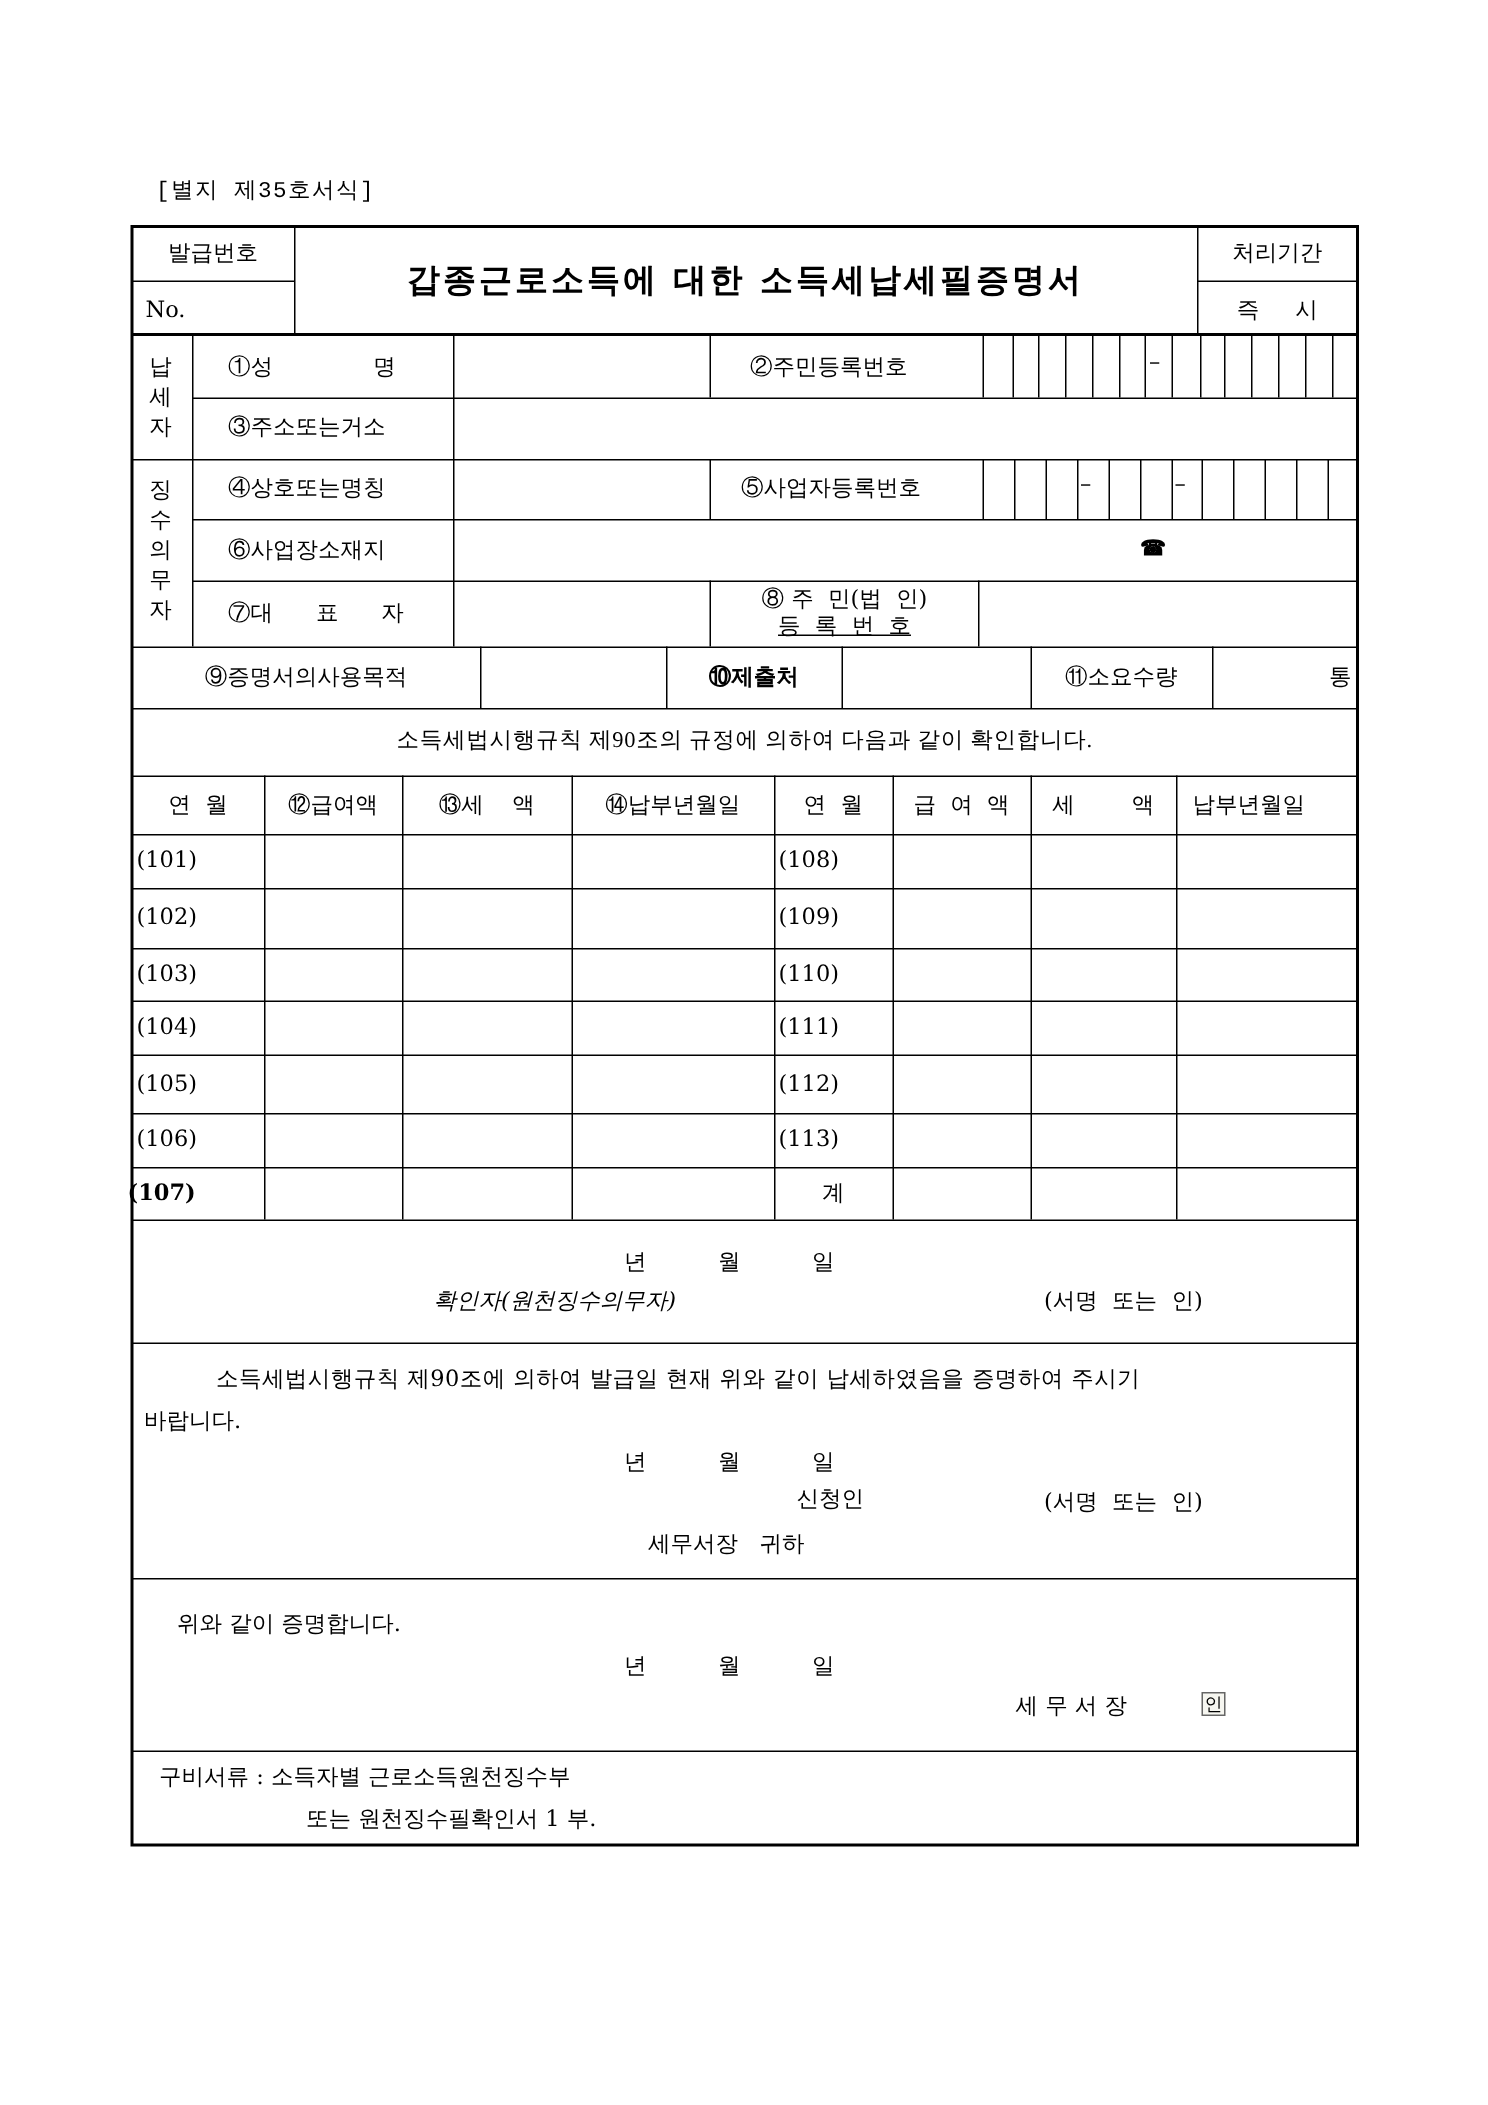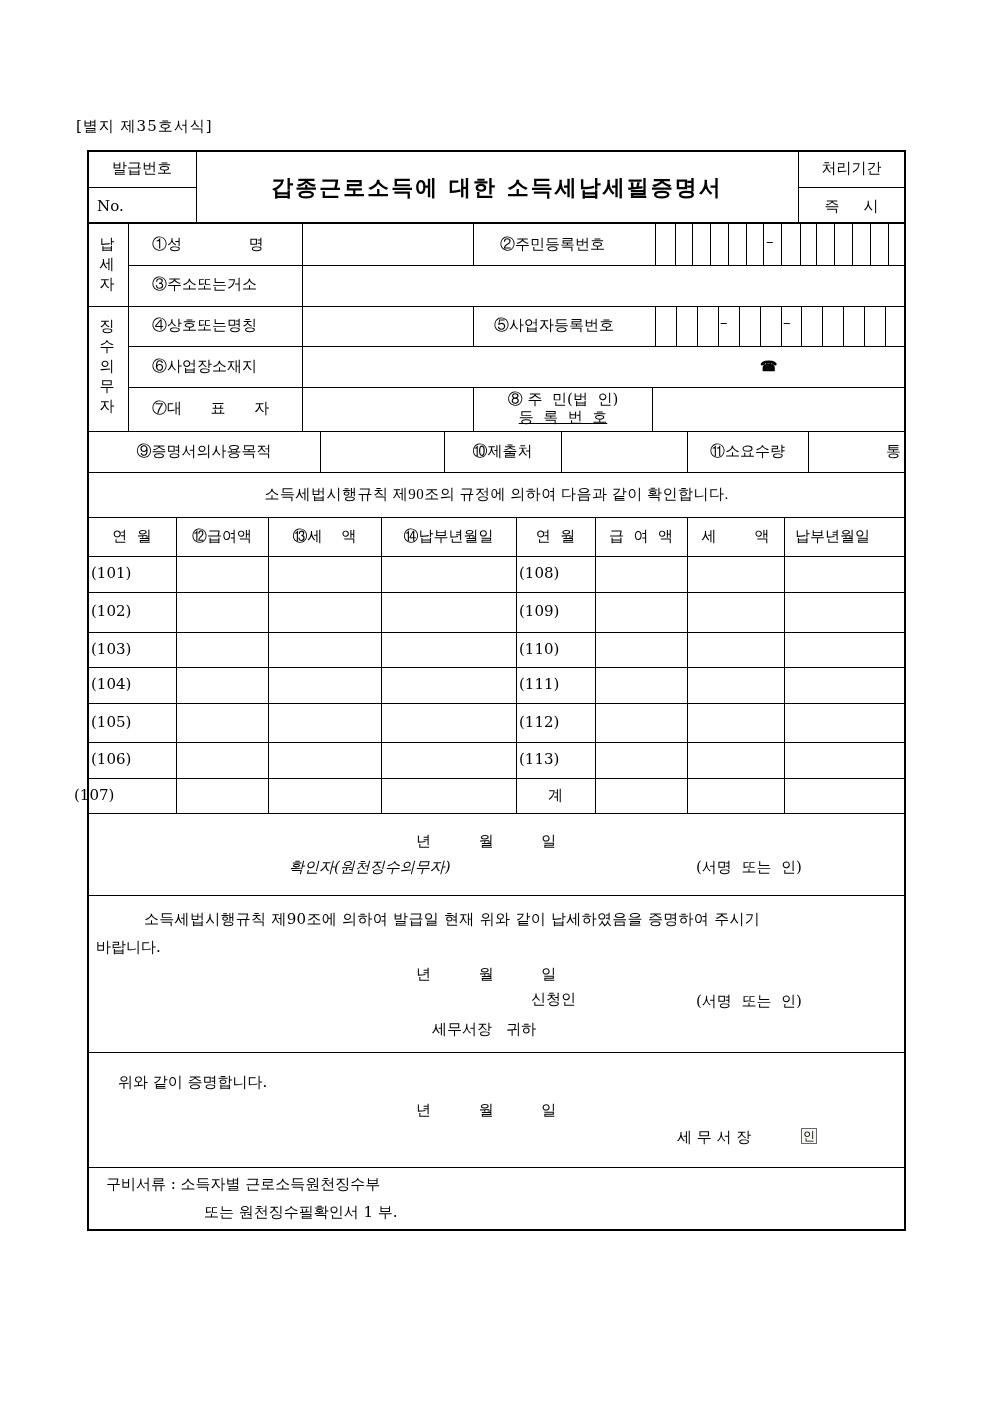--- a/index.html
+++ b/index.html
@@ -1,18 +1,18 @@
 <!DOCTYPE html>
 <html><head>
 <meta charset="utf-8">
 <style>
   html, body { margin:0; padding:0; background:#ffffff; }
   body { width:992px; height:1403px; position:relative; font-family:"DejaVu Serif", "Liberation Serif", serif; color:#000; }
   .abs { position:absolute; box-sizing:border-box; }
-  .form-label { left:76px; top:117px; font-size:15px; letter-spacing:1px; }
+  .form-label { left:104px; top:117px; font-size:15px; letter-spacing:1px;font-family:Liberation Mono, monospace; }
   .frame { left:87px; top:150px; width:819px; height:1081px; border:2px solid #000; }
   .hl { position:absolute; height:0; border-top:1px solid #000; }
   .hl.thick { border-top:2px solid #000; }
   .vl { position:absolute; width:0; border-left:1px solid #000; }
   .t { position:absolute; font-size:15px; white-space:nowrap; line-height:1; }
   .c { text-align:center; }
   .title { font-size:22px; font-weight:bold; letter-spacing:2px; }
   .vtext { position:absolute; font-size:15px; width:36px; text-align:center; line-height:20px; }
   .seal { display:inline-block; border:1px solid #666; font-size:12px; padding:0 1px; line-height:14px; background:#f6f6f0; }
   .cell-inp { position:absolute; background:transparent; }
@@ -130,21 +130,21 @@
 <div class="cell-inp" style="left:303px;top:347px;width:602px;height:40px;"></div>
 <div class="t" style="left:760px;top:359px;font-size:14px;font-weight:bold;">☎</div>
 <div class="t" style="left:152px;top:401px;white-space:pre;">⑦대      표      자</div>
 <div class="cell-inp" style="left:303px;top:388px;width:170px;height:43px;"></div>
 <div class="t c" style="left:474px;top:392px;width:178px;white-space:pre;">⑧ 주  민(법  인)</div>
 <div class="t c" style="left:474px;top:410px;width:178px;white-space:pre;text-decoration:underline;">등  록  번  호</div>
 <div class="cell-inp" style="left:652px;top:388px;width:253px;height:43px;"></div>
 
 <div class="t c" style="left:88px;top:444px;width:232px;">⑨증명서의사용목적</div>
 <div class="cell-inp" style="left:321px;top:432px;width:123px;height:40px;"></div>
-<div class="t c" style="left:444px;top:444px;width:117px;">⑩제출처</div>
+<div class="t c" style="left:444px;top:444px;width:117px;font-weight:bold;">⑩제출처</div>
 <div class="cell-inp" style="left:562px;top:432px;width:125px;height:40px;"></div>
 <div class="t c" style="left:687px;top:444px;width:121px;">⑪소요수량</div>
 <div class="cell-inp" style="left:809px;top:432px;width:80px;height:40px;"></div>
 <div class="t" style="left:886px;top:444px;">통</div>
 
 <div class="t c" style="left:88px;top:487px;width:817px;letter-spacing:0.5px;font-family:Liberation Serif, serif;">소득세법시행규칙 제90조의 규정에 의하여 다음과 같이 확인합니다.</div>
 
 <div id="table-headers">
     <div class="t c" style="left: 88px; top: 529px; width: 88px; white-space: pre;">연  월</div>
     <div class="t c" style="left: 176px; top: 529px; width: 92px; white-space: pre;">⑫급여액</div>
@@ -210,21 +210,21 @@
       <div class="t" style="left: 91px; top: 752px;">(106)</div>
       <div class="t" style="left: 519px; top: 752px;">(113)</div>
       <div class="cell-inp" style="left: 177px; top: 743px; width: 90px; height: 34px;"></div>
       <div class="cell-inp" style="left: 269px; top: 743px; width: 111px; height: 34px;"></div>
       <div class="cell-inp" style="left: 382px; top: 743px; width: 133px; height: 34px;"></div>
       <div class="cell-inp" style="left: 596px; top: 743px; width: 90px; height: 34px;"></div>
       <div class="cell-inp" style="left: 688px; top: 743px; width: 95px; height: 34px;"></div>
       <div class="cell-inp" style="left: 785px; top: 743px; width: 119px; height: 34px;"></div>
     </div>
     <div>
-      <div class="t" style="left: 74px; top: 787.5px;">(107)</div>
+      <div class="t" style="left: 85px; top: 787.5px; font-weight: bold;">(107)</div>
       <div class="t c" style="left: 516px; width: 79px; top: 787.5px;">계</div>
       <div class="cell-inp" style="left: 177px; top: 779px; width: 90px; height: 33px;"></div>
       <div class="cell-inp" style="left: 269px; top: 779px; width: 111px; height: 33px;"></div>
       <div class="cell-inp" style="left: 382px; top: 779px; width: 133px; height: 33px;"></div>
       <div class="cell-inp" style="left: 596px; top: 779px; width: 90px; height: 33px;"></div>
       <div class="cell-inp" style="left: 688px; top: 779px; width: 95px; height: 33px;"></div>
       <div class="cell-inp" style="left: 785px; top: 779px; width: 119px; height: 33px;"></div>
     </div>
   </div>
 

